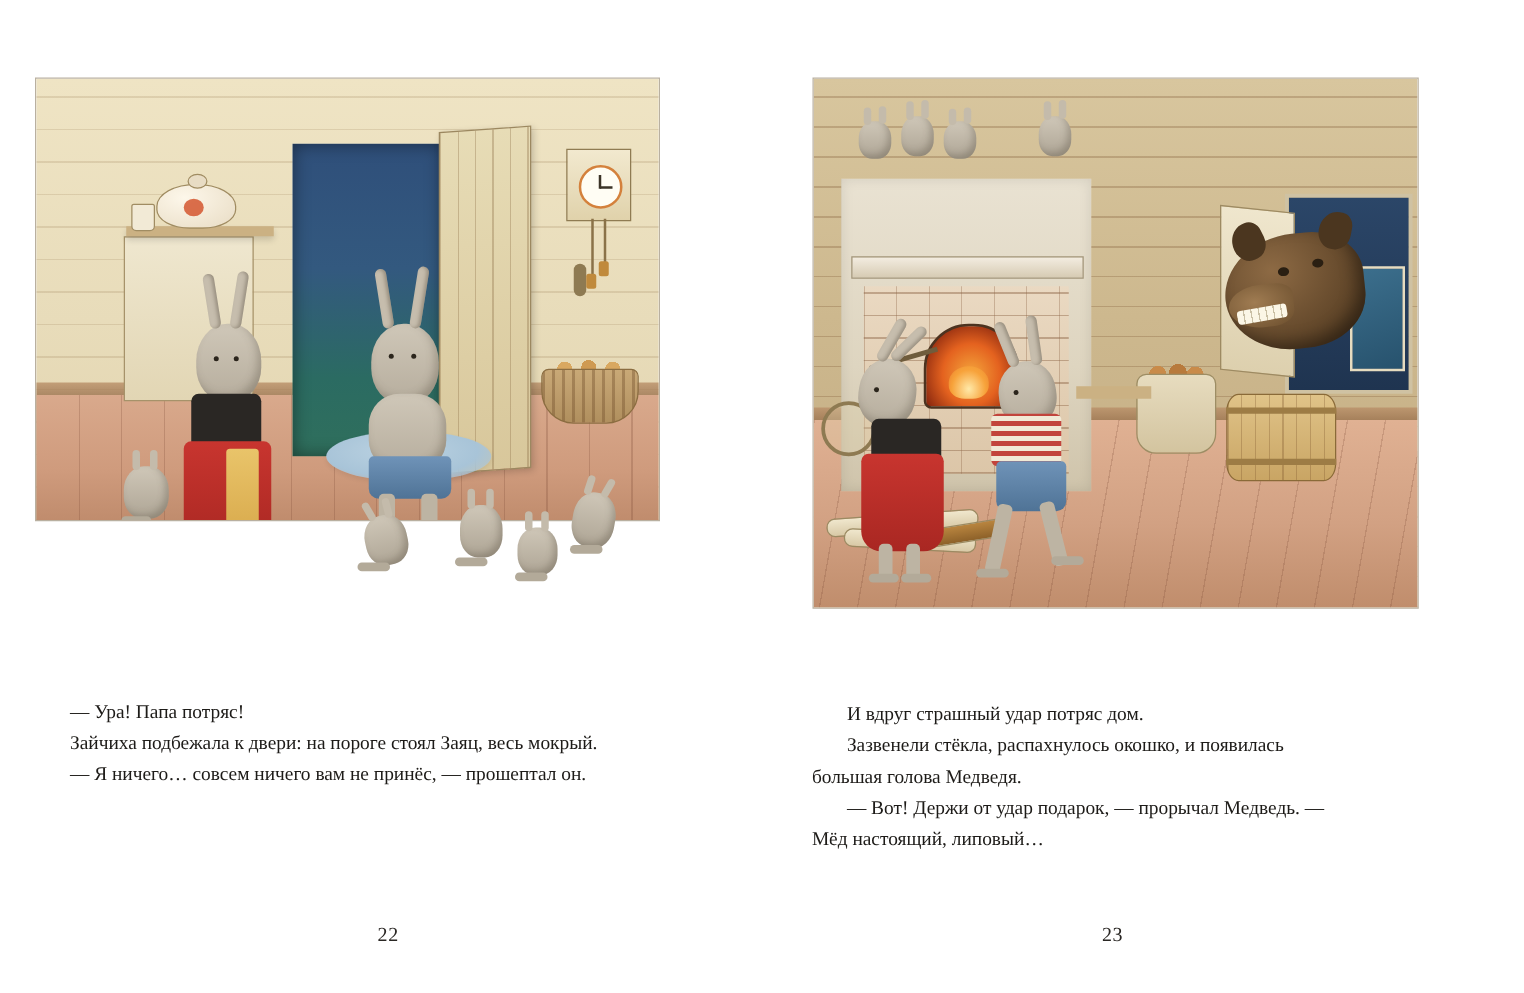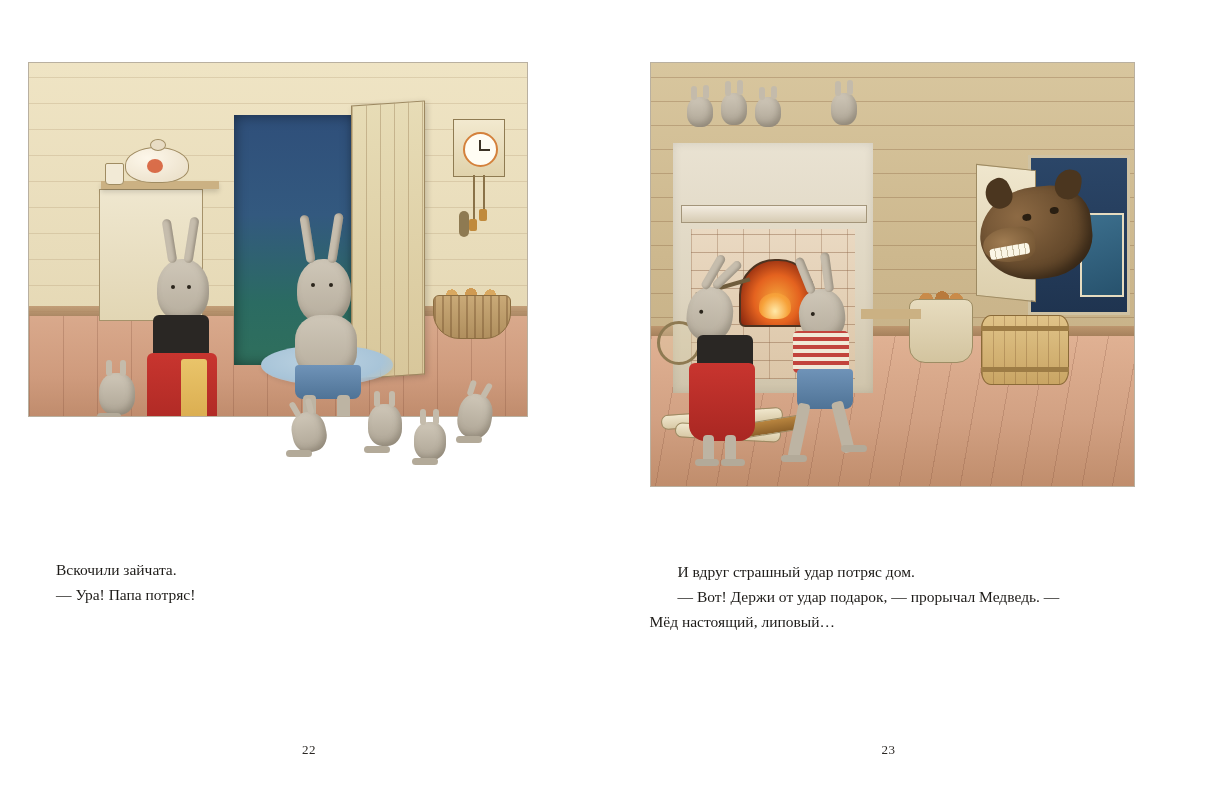--- a/index.html
+++ b/index.html
@@ -523,21 +523,21 @@
   }
   .text-block.right { width: 430px; }
   .text-block p {
     margin: 0;
     text-indent: 28px;
     white-space: pre-wrap;
   }
   .folio {
     position: absolute;
     bottom: 36px;
-    font-size: 13px;
+    font-size: 16px;
     color: #2a2724;
     letter-spacing: .5px;
   }
   .folio-left  { left: 302px; }
   .folio-right { left: 272px; }
 </style>
 </head>
 <body>
 
 <div class="spread">
@@ -616,22 +616,23 @@
         <div class="ear" style="left:6px; transform:rotate(8deg);"></div>
         <div class="ear" style="left:21px; transform:rotate(20deg);"></div>
       </div>
       <div class="foot" style="left:24px; top:62px; width:26px; background:#b3aa99;"></div>
       <div class="foot" style="left:102px; top:58px; width:26px;"></div>
       <div class="foot" style="left:150px; top:70px; width:26px;"></div>
       <div class="foot" style="left:194px; top:48px; width:26px;"></div>
     </div>
 
     <div class="text-block" style="margin-top:140px">
-      <p>Вскочили зайчата.</p>
       <p>— Ура! Папа потряс!</p>
+      <p>Зайчиха подбежала к двери: на пороге стоял Заяц, весь мокрый.</p>
+      <p>— Я ничего… совсем ничего вам не принёс, — прошептал он.</p>
     </div>
 
     <div class="folio folio-left">22</div>
   </div>
 
   <div class="page page-right">
 
     <div class="illus illus-right">
       <div class="wall-dark"></div>
       <div class="floor-tall"></div>
@@ -709,18 +710,19 @@
       <div class="shirt-stripe" style="left:142px; top:268px; width:56px; height:42px;"></div>
       <div class="shorts-blue" style="left:146px; top:306px; width:56px; height:40px;"></div>
       <div class="leg" style="left:142px; top:340px; width:12px; height:56px; transform:rotate(12deg);"></div>
       <div class="leg" style="left:186px; top:338px; width:12px; height:52px; transform:rotate(-14deg);"></div>
       <div class="foot" style="left:130px; top:392px; width:26px;"></div>
       <div class="foot" style="left:190px; top:382px; width:26px;"></div>
     </div>
 
     <div class="text-block right" style="margin-top:72px">
       <p>И вдруг страшный удар потряс дом.</p>
+      <p>Зазвенели стёкла, распахнулось окошко, и появилась большая голова Медведя.</p>
       <p>— Вот! Держи от удар подарок, — прорычал Медведь. — Мёд настоящий, липовый…</p>
     </div>
 
     <div class="folio folio-right">23</div>
   </div>
 </div>
 
 </body></html>

